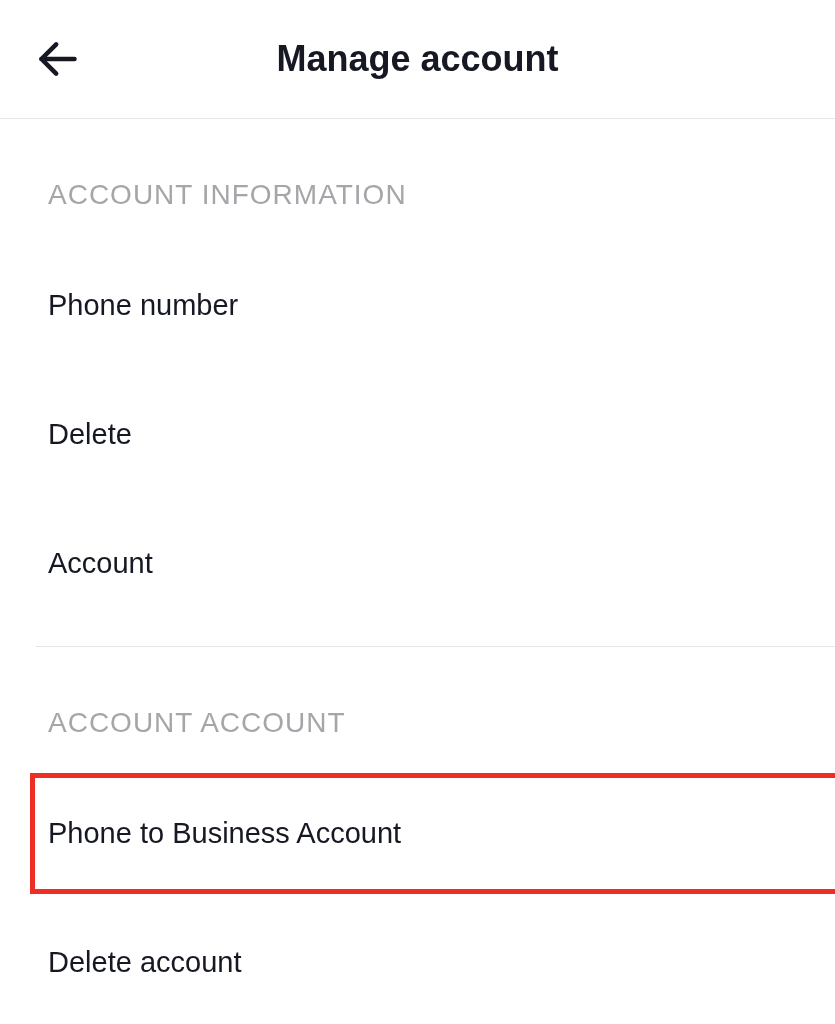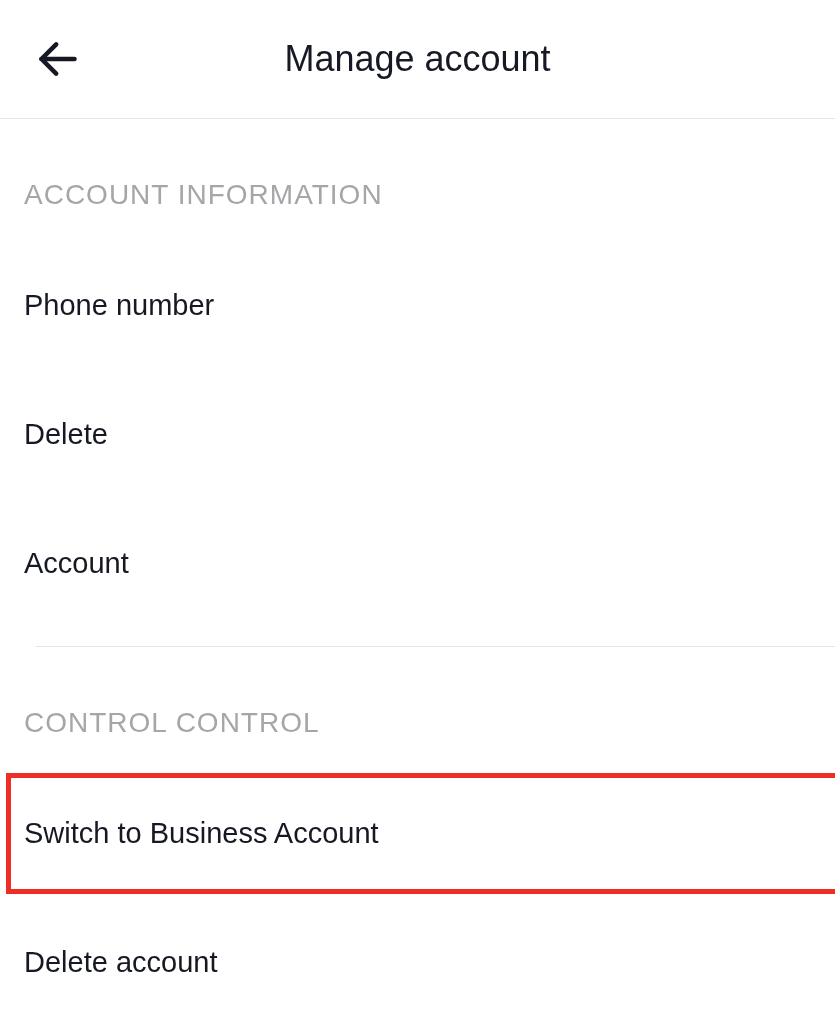--- a/index.html
+++ b/index.html
@@ -29,25 +29,25 @@
       cursor: pointer;
     }
     .back-icon svg {
       width: 44px;
       height: 44px;
     }
     .title {
       flex: 1;
       text-align: center;
       font-size: 36px;
-      font-weight: 400;
+      font-weight: 700;
       color: #161823;
     }
     .section {
-      padding: 0 24px;
+      padding: 0 48px;
     }
     .section-header {
       font-size: 28px;
       font-weight: 500;
       color: #a5a6a9;
       letter-spacing: 1px;
       margin-top: 60px;
       margin-bottom: 30px;
     }
     .menu-item {
@@ -93,16 +93,16 @@
 <div class="section">
   <div class="section-header">ACCOUNT INFORMATION</div>
   <div class="menu-item">Phone number</div>
   <div class="menu-item">Delete</div>
   <div class="menu-item">Account</div>
 </div>
 
 <div class="divider"></div>
 
 <div class="section">
-  <div class="section-header">CONTROL CONTROL</div>
-  <div class="menu-item highlighted">Switch to Business Account</div>
+  <div class="section-header">ACCOUNT ACCOUNT</div>
+  <div class="menu-item highlighted">Phone to Business Account</div>
   <div class="menu-item">Delete account</div>
 </div>
 
 </body></html>

